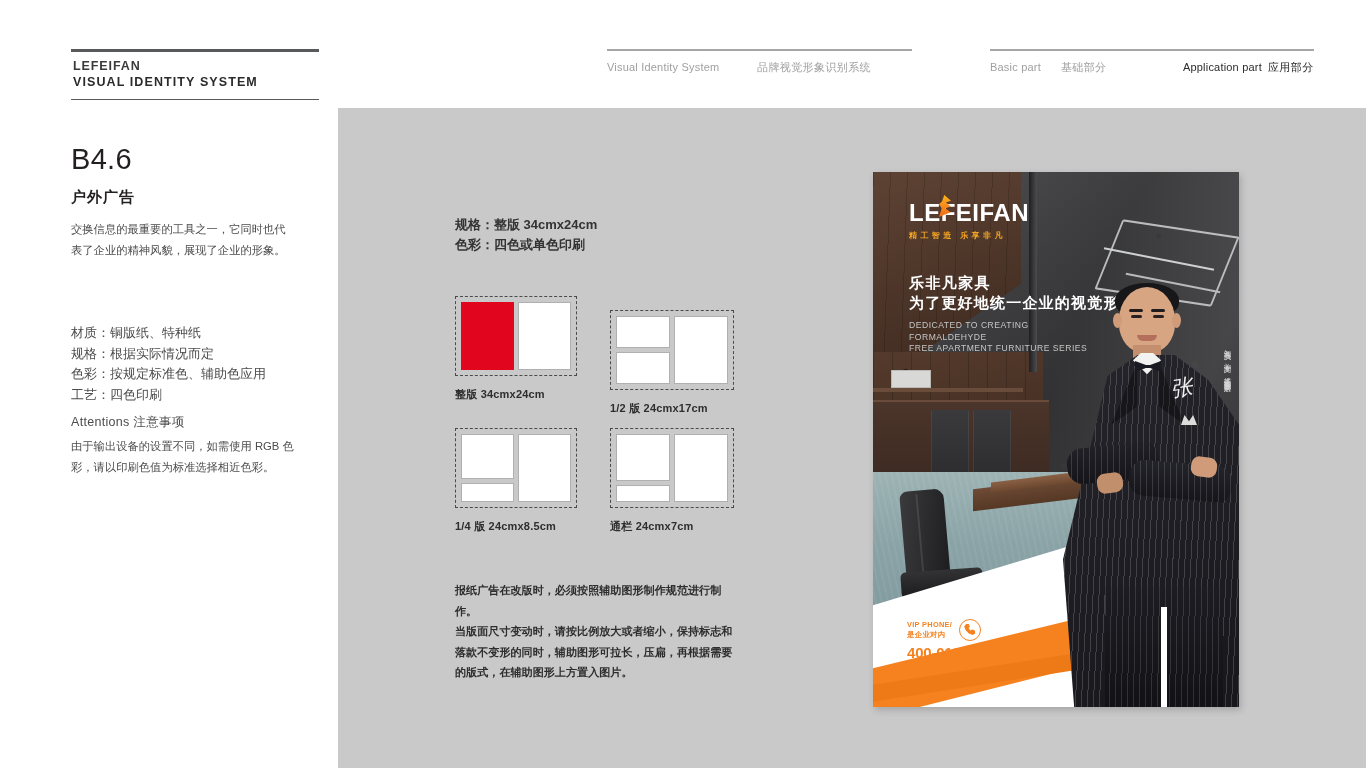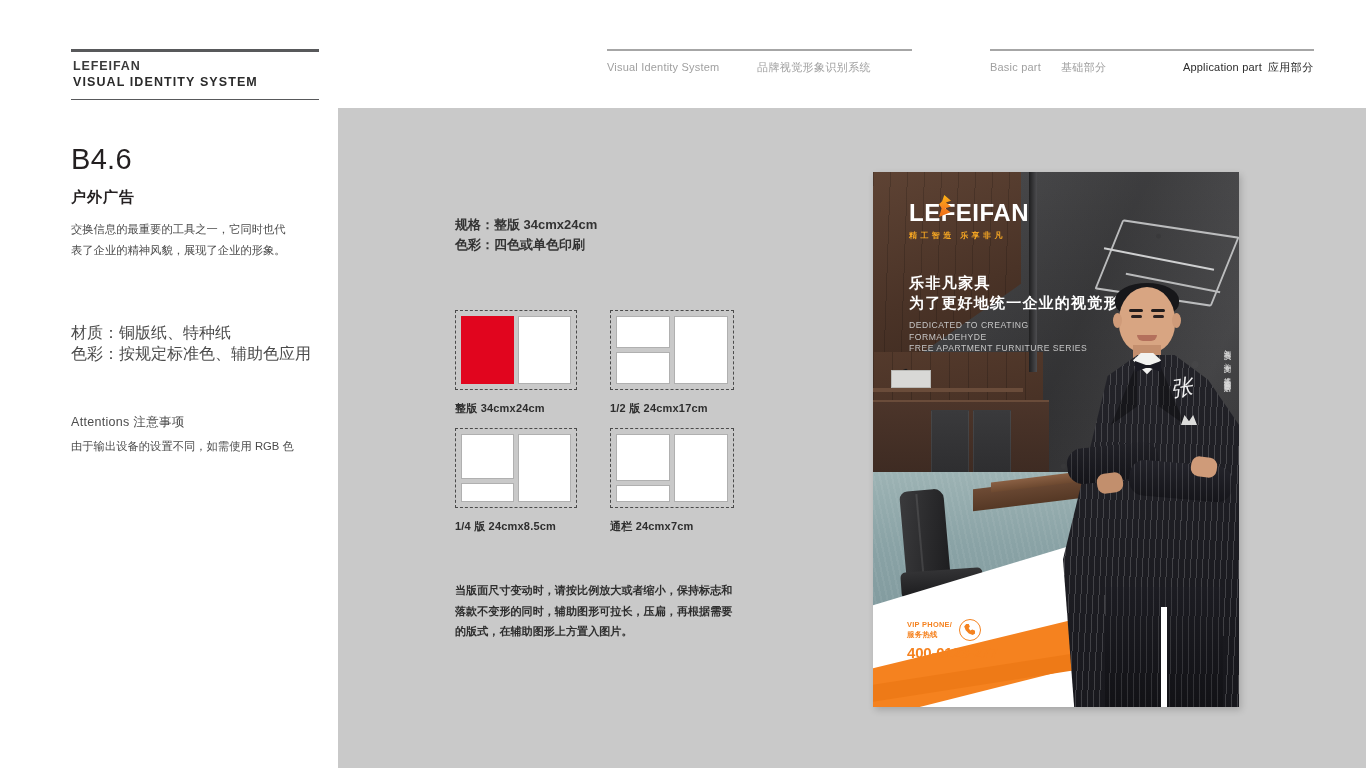--- a/index.html
+++ b/index.html
@@ -29,42 +29,42 @@
 
   #hdr-g1{left:607px;width:305px;}
   #hdr-g2{left:990px;width:324px;}
 
   
   .sec-code{position:absolute;left:71px;top:143px;font-size:29px;color:#231f20;letter-spacing:.3px;font-weight:400;}
   .sec-title{position:absolute;left:71px;top:188px;font-size:15px;font-weight:bold;color:#231f20;letter-spacing:1px;}
 
   .body-copy{position:absolute;left:71px;top:219px;width:243px;font-size:11.3px;line-height:20.6px;color:#4c4c4c;text-align:justify;}
   .body-copy p{margin:0;}
-  .spec-list{position:absolute;left:71px;top:323px;width:250px;font-size:16px;line-height:20.6px;color:#4c4c4c;}
+  .spec-list{position:absolute;left:71px;top:323px;width:250px;font-size:13px;line-height:20.6px;color:#4c4c4c;}
   .spec-list div{margin:0;}
 
   .attn-title{position:absolute;left:71px;top:414px;font-size:12.5px;color:#4c4c4c;letter-spacing:.3px;}
   .attn-body{position:absolute;left:71px;top:436px;width:243px;font-size:11.3px;line-height:20.6px;color:#4c4c4c;text-align:justify;}
   .attn-body p{margin:0;}
 
   
   .gray-panel{position:absolute;left:338px;top:108px;width:1028px;height:660px;background:#c9c9c9;}
 
   
   .ctr-spec{position:absolute;left:455px;top:215px;font-size:13px;line-height:20px;color:#333;font-weight:bold;}
   .ctr-spec div{margin:0;}
 
   
   .thumb{position:absolute;}
   .thumb-frame{border:1.4px dashed #4a4a4a;background:#c9c9c9;box-sizing:border-box;padding:5px;display:flex;gap:4px;}
   .pg{background:#ffffff;border:1px solid #b0b0b0;box-sizing:border-box;}
   .pg-split{display:flex;flex-direction:column;gap:4px;}
   .thumb-label{margin-top:11px;font-size:11px;color:#2e2e2e;font-weight:bold;letter-spacing:.2px;}
 
-  #thumb1{left:455px;top:310px;}
+  #thumb1{left:455px;top:296px;}
   #thumb2{left:610px;top:310px;}
   #thumb3{left:455px;top:428px;}
   #thumb4{left:610px;top:428px;}
 
   .note-copy{position:absolute;left:455px;top:580px;width:280px;font-size:11.1px;line-height:20.5px;color:#2e2e2e;font-weight:bold;}
   .note-copy p{margin:0;}
 
   
   .poster{
     position:absolute;left:873px;top:172px;width:366px;height:535px;
@@ -294,26 +294,29 @@
 <div class="sec-code">B4.6</div>
 <div class="sec-title">户外广告</div>
 
 <div class="body-copy">
   <p>交换信息的最重要的工具之一，它同时也代</p>
   <p>表了企业的精神风貌，展现了企业的形象。</p>
 </div>
 
 <div class="spec-list">
   <div>材质：铜版纸、特种纸</div>
+  <div>规格：根据实际情况而定</div>
   <div>色彩：按规定标准色、辅助色应用</div>
+  <div>工艺：四色印刷</div>
 </div>
 
 <div class="attn-title">Attentions 注意事项</div>
 <div class="attn-body">
   <p>由于输出设备的设置不同，如需使用 RGB 色</p>
+  <p>彩，请以印刷色值为标准选择相近色彩。</p>
 </div>
 
 <div class="gray-panel"></div>
 
 <div class="ctr-spec">
   <div>规格：整版 34cmx24cm</div>
   <div>色彩：四色或单色印刷</div>
 </div>
 
 <div class="thumb" id="thumb1">
@@ -351,20 +354,21 @@
     <div class="pg-split" style="width:50%;">
       <div class="pg" style="height:74%;"></div>
       <div class="pg" style="height:26%;"></div>
     </div>
     <div class="pg" style="width:50%;"></div>
   </div>
   <div class="thumb-label">通栏 24cmx7cm</div>
 </div>
 
 <div class="note-copy">
+  <p>报纸广告在改版时，必须按照辅助图形制作规范进行制作。</p>
   <p>当版面尺寸变动时，请按比例放大或者缩小，保持标志和</p>
   <p>落款不变形的同时，辅助图形可拉长，压扁，再根据需要</p>
   <p>的版式，在辅助图形上方置入图片。</p>
 </div>
 
 <div class="poster">
   <div class="poster-wall"></div>
   <div class="wall-speckle"></div>
   <div class="wood-left"></div>
   <div class="wood-left2"></div>
@@ -438,19 +442,19 @@
     <div class="m-arm-r"></div>
     <div class="m-hand-l"></div>
     <div class="m-hand-r"></div>
     <div class="m-sign">张</div>
   </div>
 
   <div class="vip">
     <div class="vip-row">
       <div class="vip-txt">
         <div>VIP PHONE/</div>
-        <div>服务热线</div>
+        <div>是企业对内</div>
       </div>
       <div class="vip-circle"></div>
     </div>
     <div class="vip-num">400-0123-277</div>
   </div>
 </div>
 
 </body></html>

